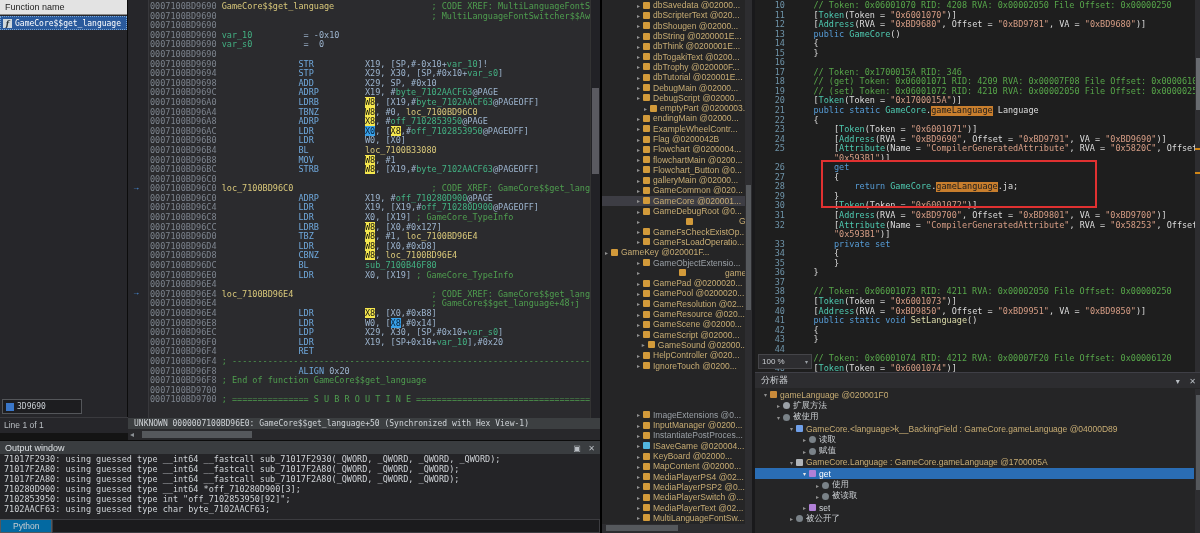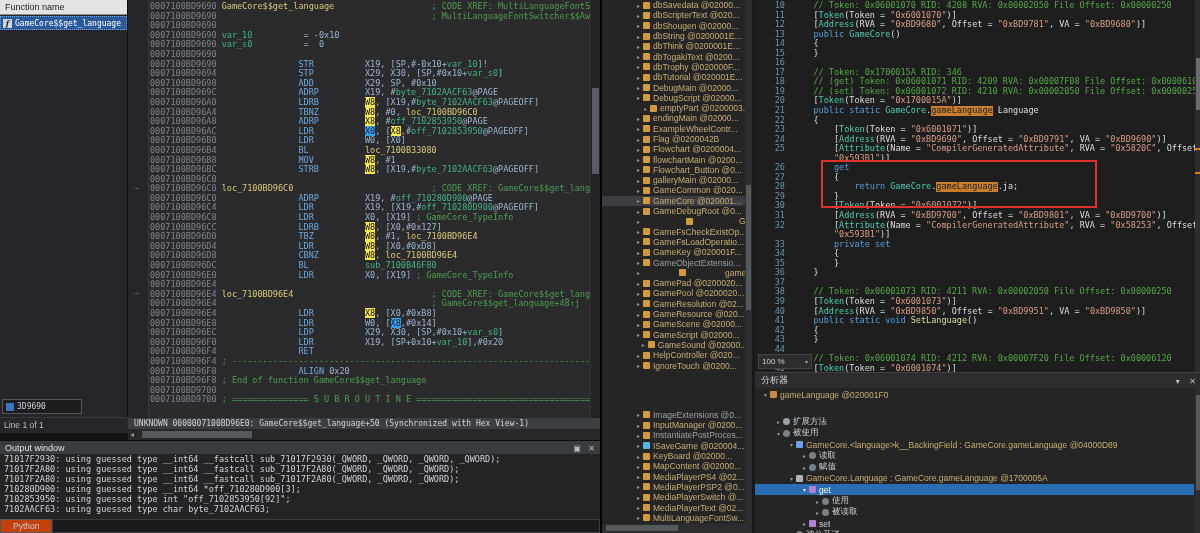--- a/index.html
+++ b/index.html
@@ -42,21 +42,21 @@
   #ida-hscroll .harrow{position:absolute;left:2px;top:0;color:#8a8f94;font-size:8px;line-height:11px;}
   #ida-hscroll .hthumb{position:absolute;left:14px;top:2px;width:110px;height:7px;background:#55585c;}
   
   #output{position:absolute;left:0;top:440px;width:600px;height:79px;background:#242427;border-top:1px solid #0c0c0c;}
   .out-title{height:13px;background:#3a3d40;color:#dde1e4;font-size:9px;display:flex;align-items:center;
              justify-content:space-between;padding:0 5px;}
   .out-icons span{margin-left:5px;font-size:8px;color:#b9bec3;}
   .out-body{height:62px;padding:0 4px;overflow:hidden;}
   .out-line{white-space:pre;font-family:"DejaVu Sans Mono",monospace;font-size:8.5px;line-height:10px;color:#cfd3d7;}
   #python-bar{position:absolute;left:0;top:519px;width:600px;height:14px;background:#2d2d30;display:flex;align-items:stretch;}
-  .py-label{background:#c2410c;border:1px solid #56585c;color:#c8ccd0;font-size:8.5px;line-height:12px;padding:0 12px;flex:none;}
+  .py-label{background:#0369a1;border:1px solid #56585c;color:#c8ccd0;font-size:8.5px;line-height:12px;padding:0 12px;flex:none;}
   .py-input{flex:1;background:#1b1b1d;border:1px solid #3c3c40;margin:0;outline:none;color:#ddd;
             font-family:"DejaVu Sans Mono",monospace;font-size:8.5px;}
   
   #dnspy{position:absolute;left:600px;top:0;width:600px;height:533px;background:#252526;border-left:2px solid #000;box-sizing:border-box;}
   #tree{position:absolute;left:0;top:0;width:150px;height:524px;overflow:hidden;}
   .trow{display:flex;align-items:center;height:10.3px;font-size:8.5px;color:#c8ad74;white-space:nowrap;overflow:hidden;}
   .trow.muted{color:#9aa0a6;}
   .trow.selin{background:#3d3d44;}
   .trow.sel{background:#2a6db4;color:#fff;}
   .caret{width:9px;font-size:6px;color:#8f8f8f;flex:none;text-align:center;}
@@ -322,21 +322,21 @@
       <div class="trow" style="padding-left: 32px;">
         <span class="caret">▸</span>
         <span class="tico ti-class"></span>
         <span class="tlabel">GameFsCheckExistOp...</span>
       </div>
       <div class="trow" style="padding-left: 32px;">
         <span class="caret">▸</span>
         <span class="tico ti-class"></span>
         <span class="tlabel">GameFsLoadOperatio...</span>
       </div>
-      <div class="trow" style="padding-left: 32px;">
+      <div class="trow" style="">
         <span class="caret">▸</span>
         <span class="tico ti-class"></span>
         <span class="tlabel">GameKey @020001F...</span>
       </div>
       <div class="trow muted" style="padding-left: 32px;">
         <span class="caret">▸</span>
         <span class="tico ti-class"></span>
         <span class="tlabel">GameObjectExtensio...</span>
       </div>
       <div class="trow" style="padding-left: 32px; gap: 36px;">
@@ -534,21 +534,21 @@
         <span>▾</span>
         <span>✕</span>
       </span>
     </div>
     <div id="an-rows">
         <div class="arow member" style="padding-left: 6px;">
           <span class="caret">▾</span>
           <span class="aico ai-enum"></span>
           <span class="alabel">gameLanguage @020001F0</span>
         </div>
-        <div class="arow" style="padding-left: 19px; margin-top: 16px;">
+        <div class="arow" style="padding-left: 19px;">
           <span class="caret">▸</span>
           <span class="aico ai-gear"></span>
           <span class="alabel">扩展方法</span>
         </div>
         <div class="arow" style="padding-left: 19px;">
           <span class="caret">▾</span>
           <span class="aico ai-cat"></span>
           <span class="alabel">被使用</span>
         </div>
         <div class="arow member" style="padding-left: 32px;">

